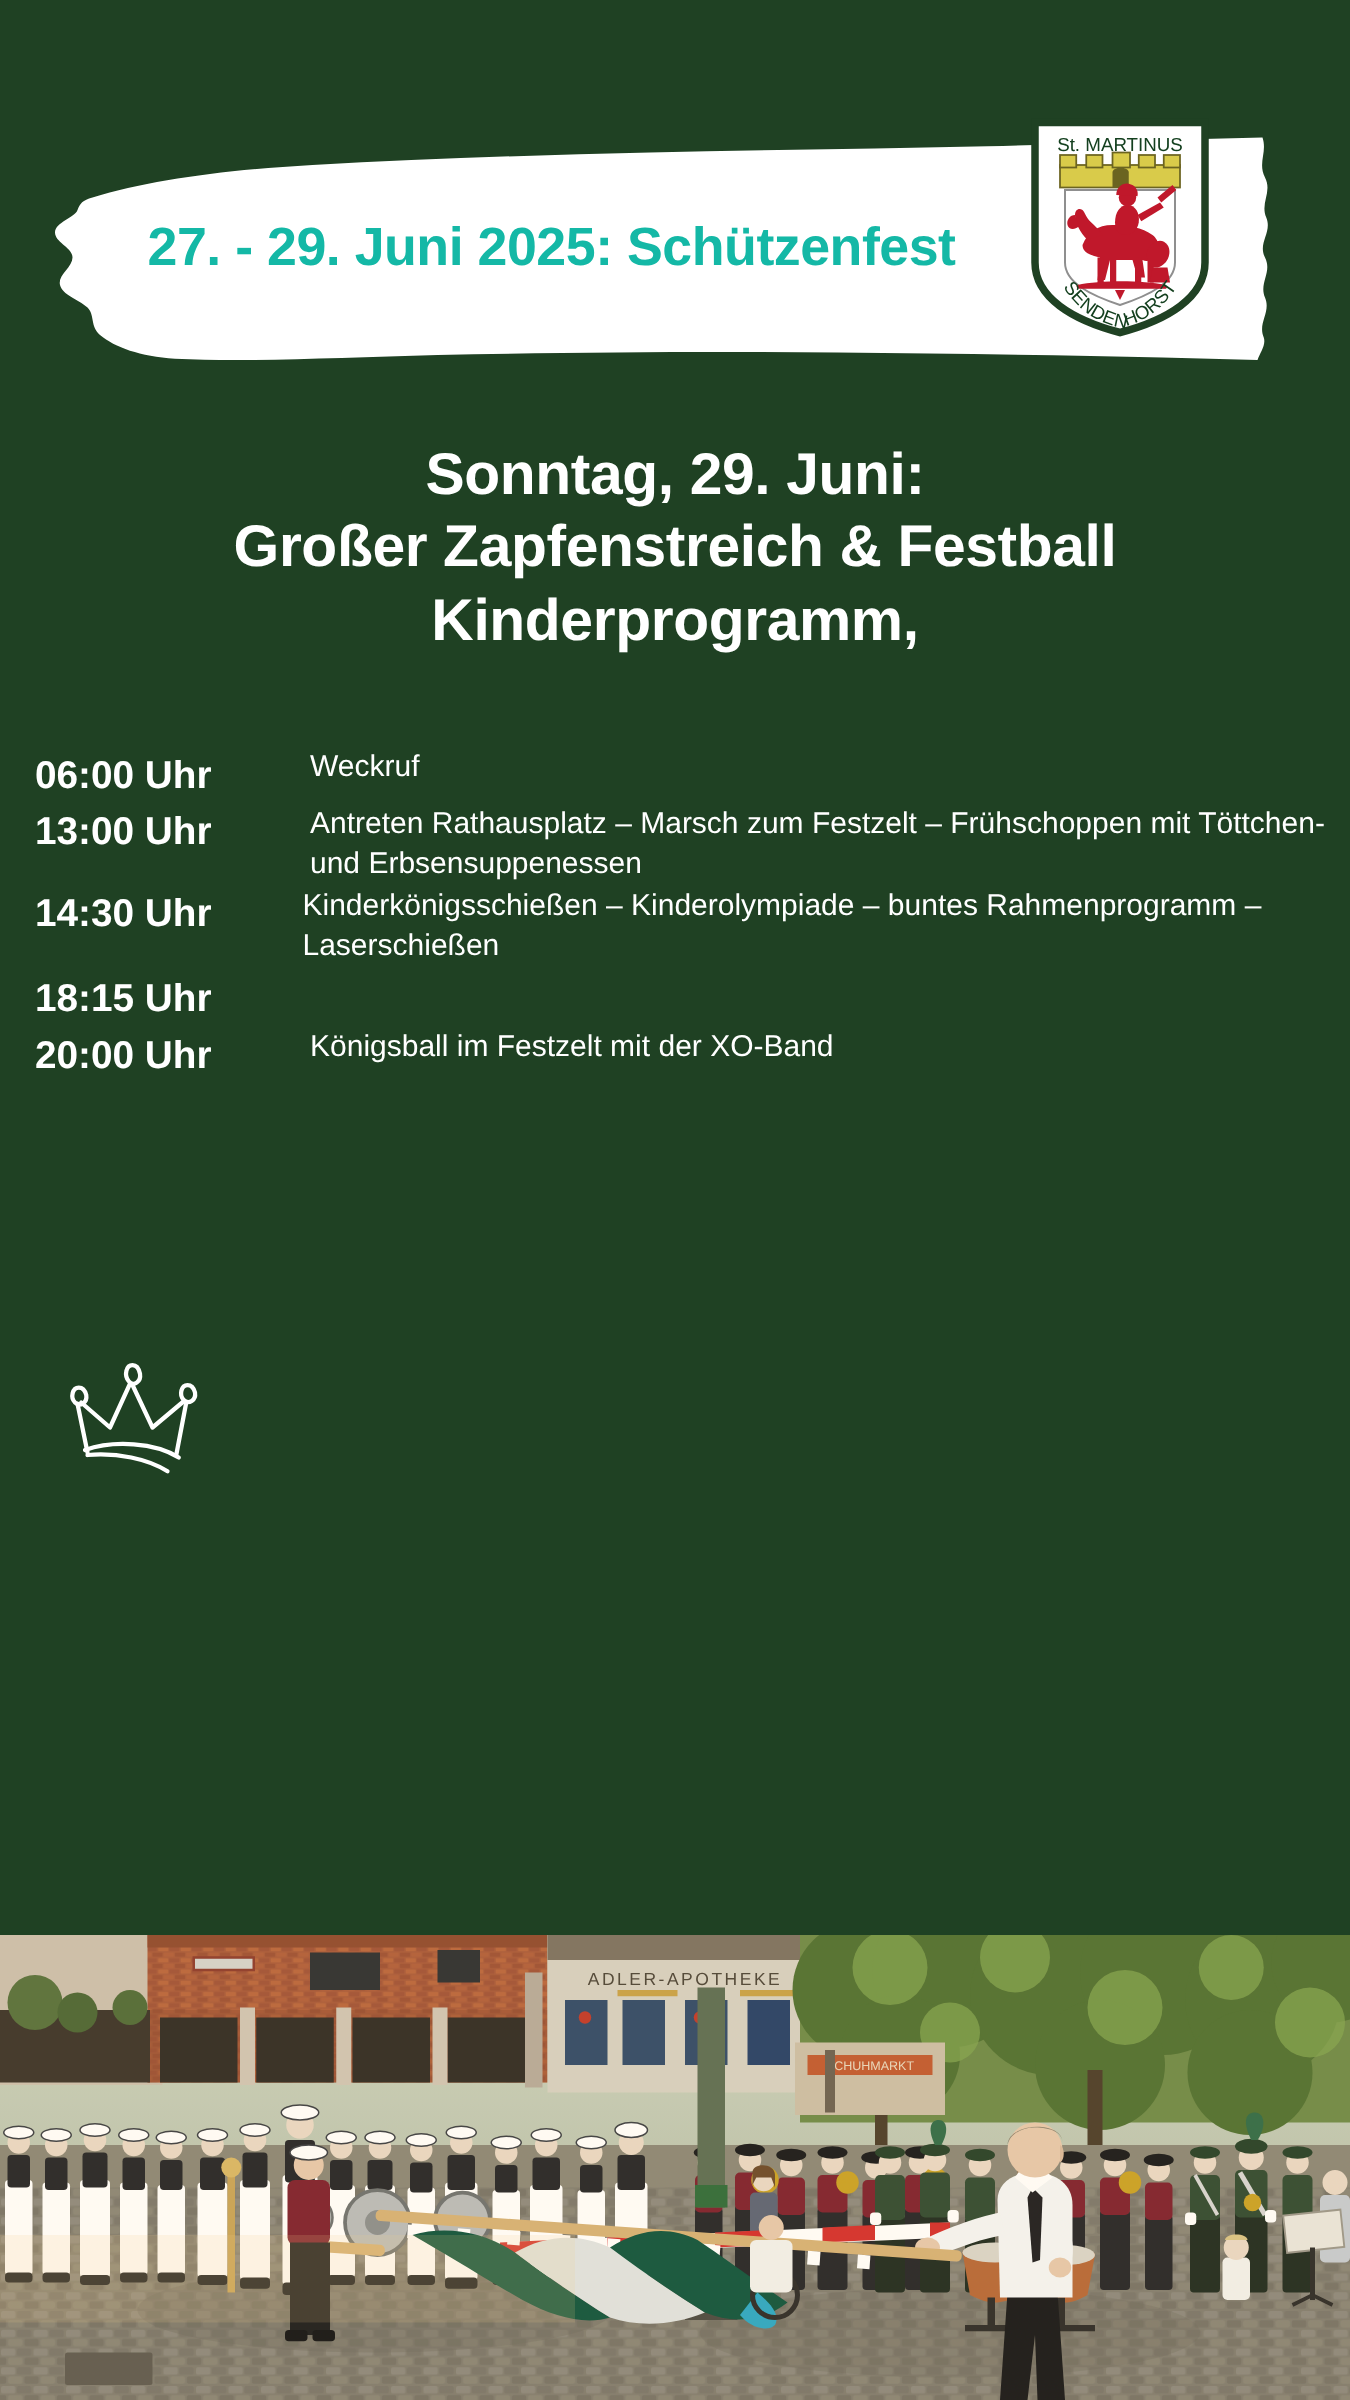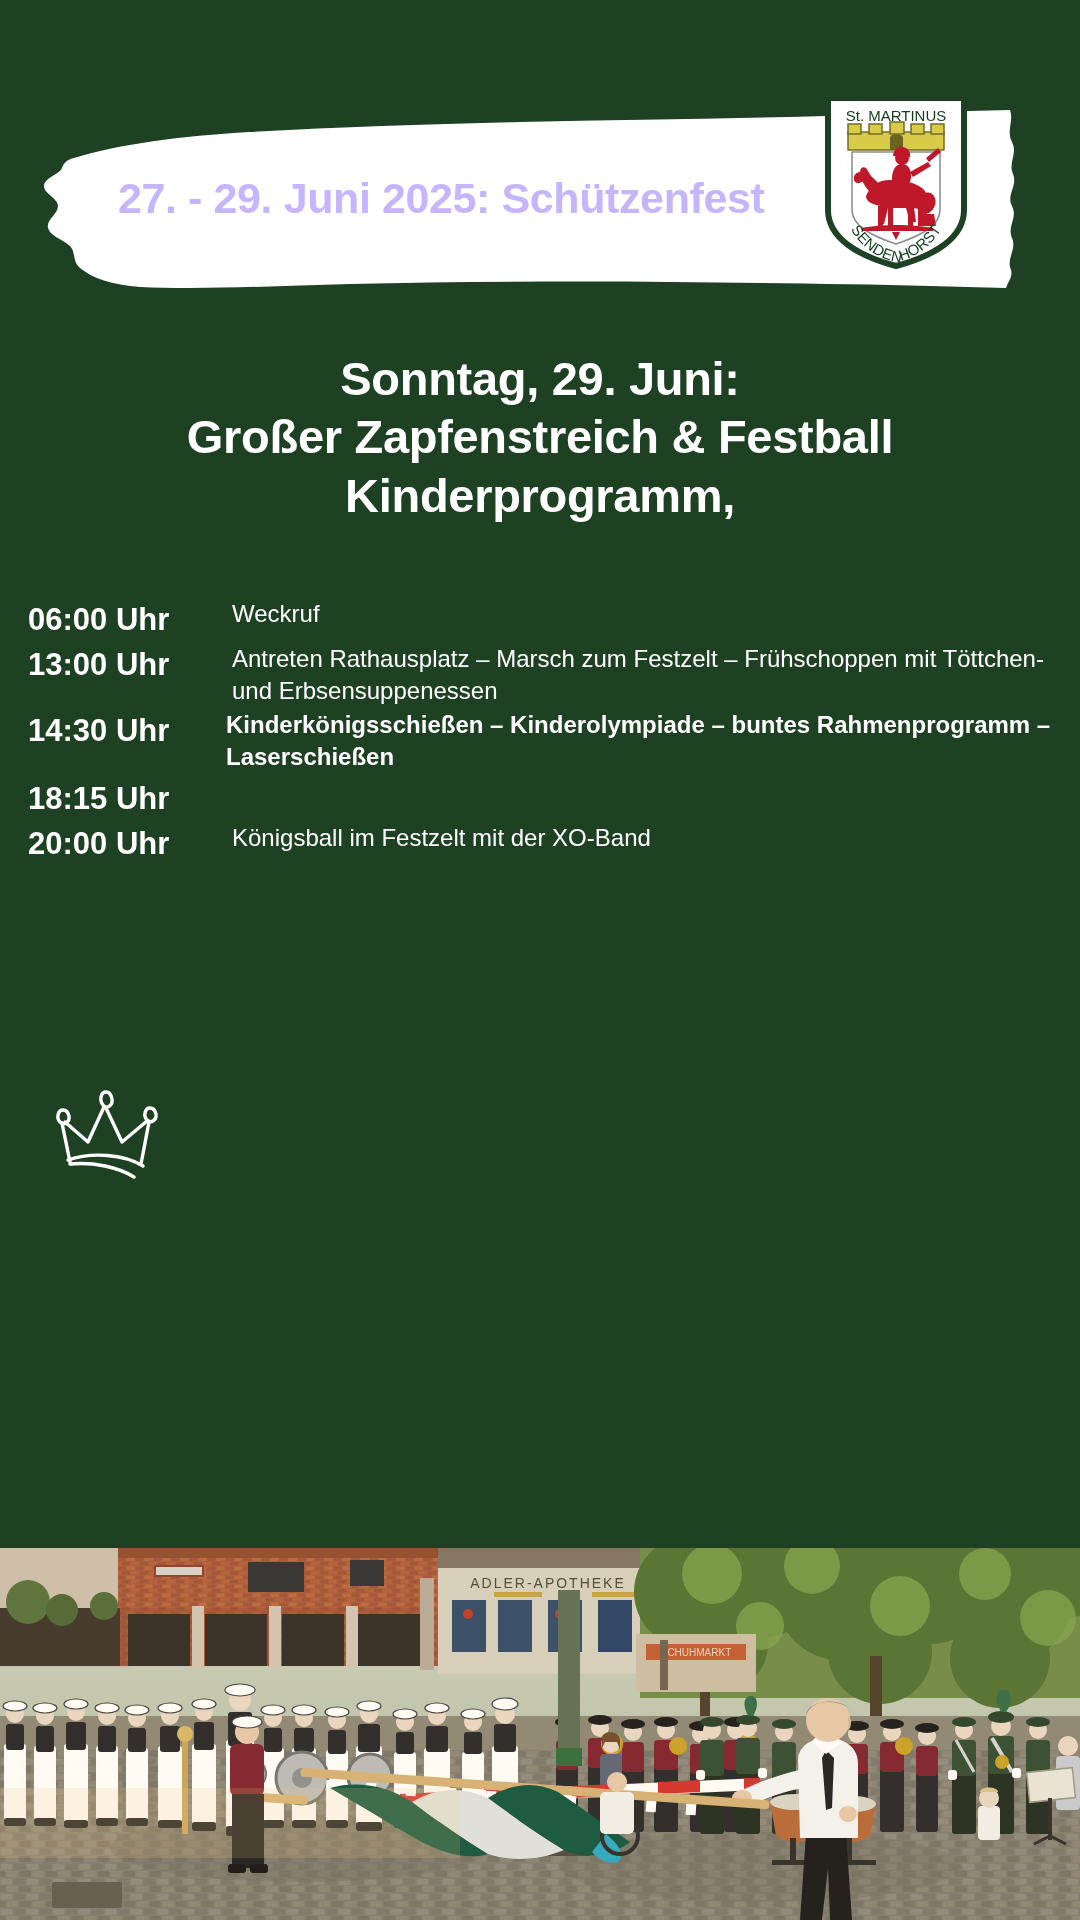--- a/index.html
+++ b/index.html
@@ -24,21 +24,21 @@
   }
   .banner-brush {
     position:absolute;
     left:0; top:0;
     width:1080px; height:190px;
   }
   .banner-title {
     position:absolute;
     left:118px; top:74px;
     width:700px;
-    color:#c4b5fd;
+    color:#14b8a6;
     font-size:43px;
     font-weight:bold;
     letter-spacing:-0.4px;
     white-space:nowrap;
   }
   .crest {
     position:absolute;
     left:822px; top:-8px;
     width:148px; height:178px;
   }
@@ -61,37 +61,38 @@
   .schedule {
     position:absolute;
     left:28px; top:598px;
     width:1032px;
     color:#ffffff;
   }
   .row {
     display:flex;
     align-items:flex-start;
     margin-bottom:2px;
+    gap:16px;
   }
   .time {
     flex:0 0 198px;
     font-size:31px;
     font-weight:bold;
     line-height:1.34;
     white-space:nowrap;
     padding-top:1px;
   }
   .desc {
     flex:1 1 auto;
     font-size:24px;
     font-weight:400;
     line-height:1.34;
     padding-left:6px;
   }
-  .row.tight .desc { padding-left:0;font-weight:bold; }
+  .row.tight .desc { padding-left:0; }
 
   
   .crown-icon {
     position:absolute;
     left:46px; top:1082px;
     width:120px; height:104px;
   }
 
   
   .photo {

